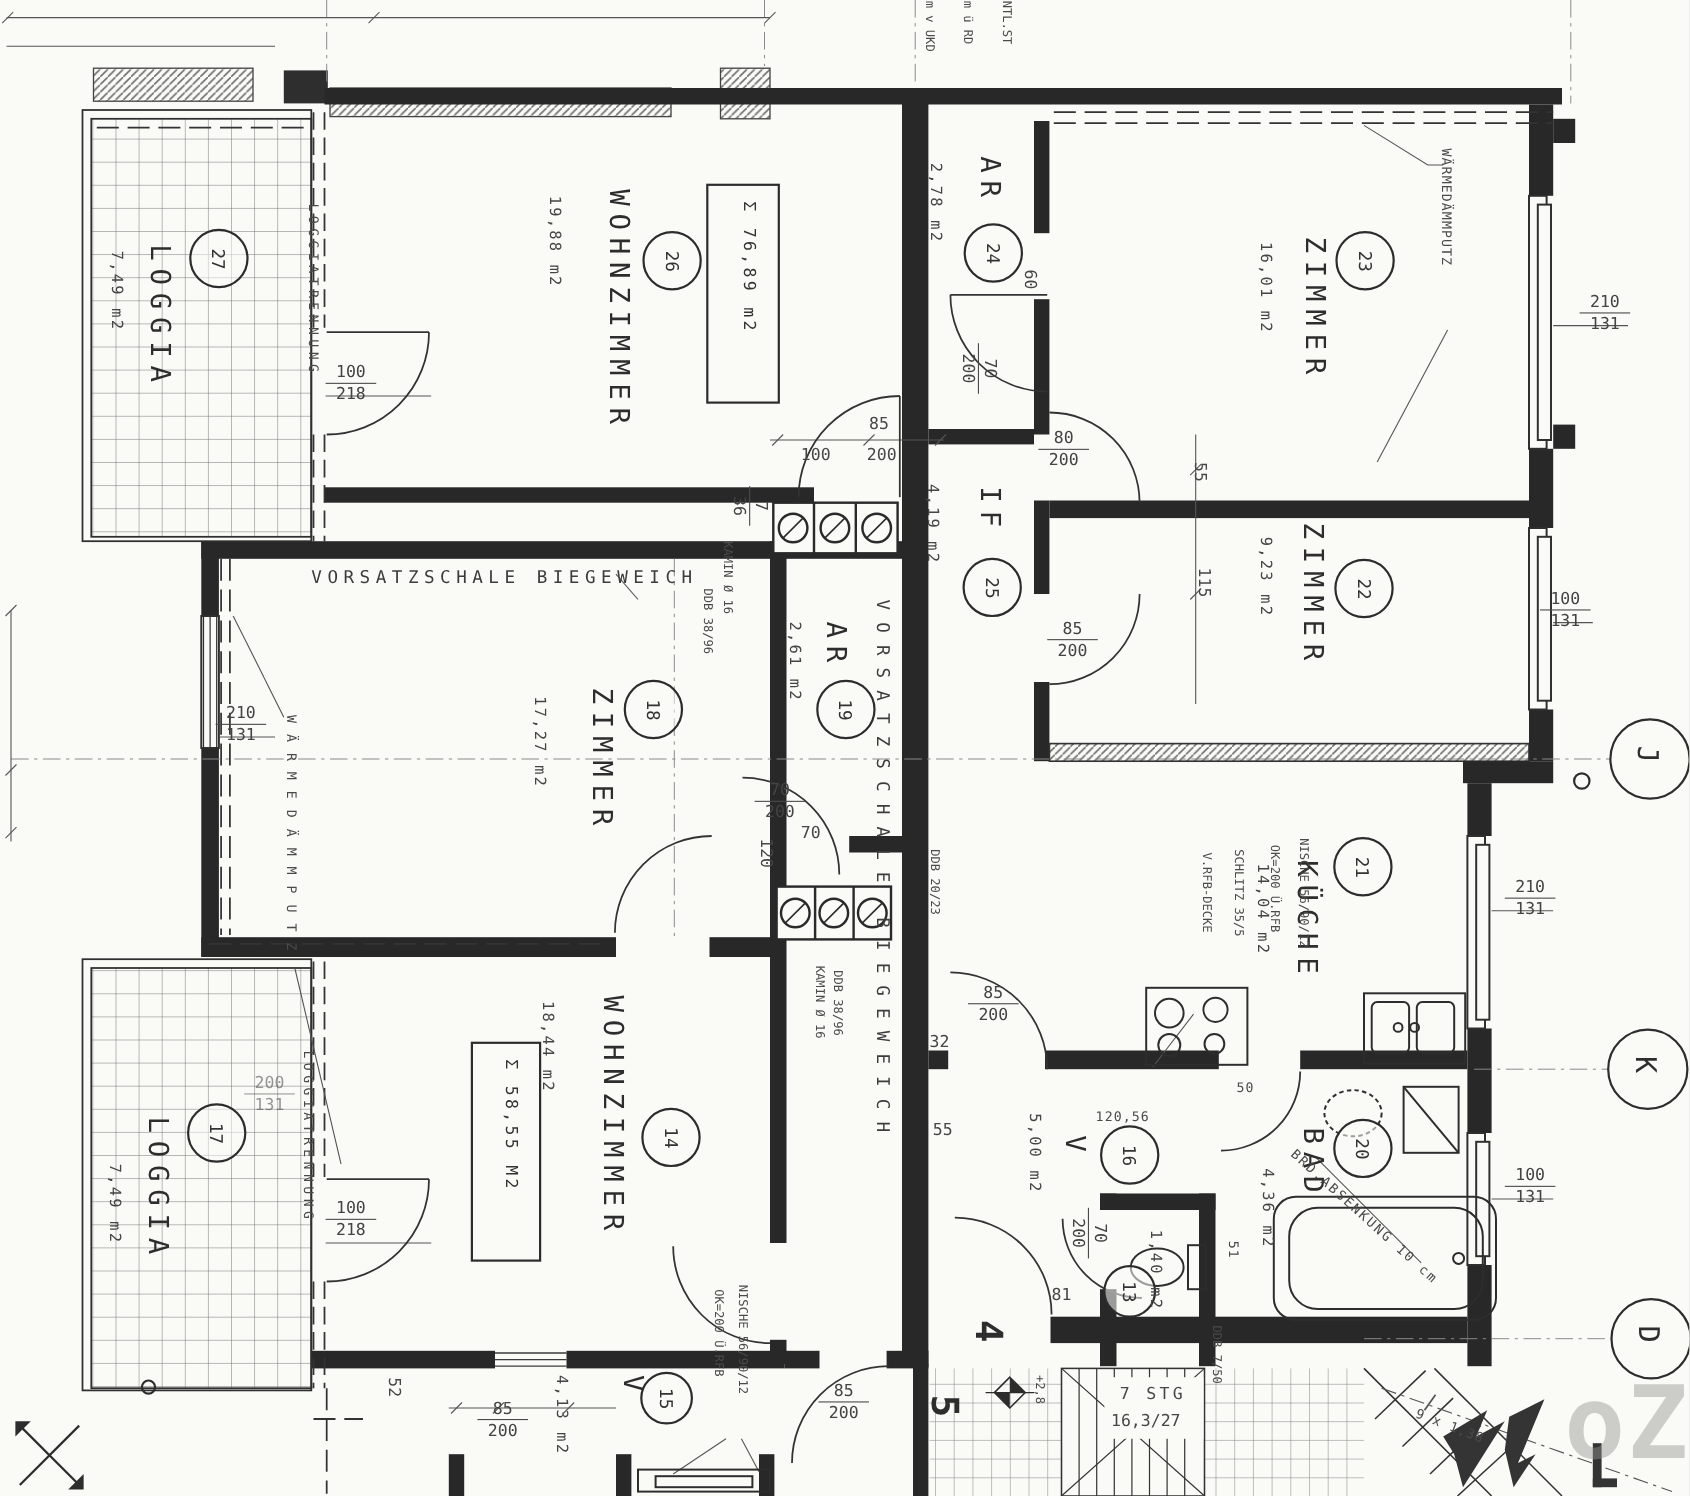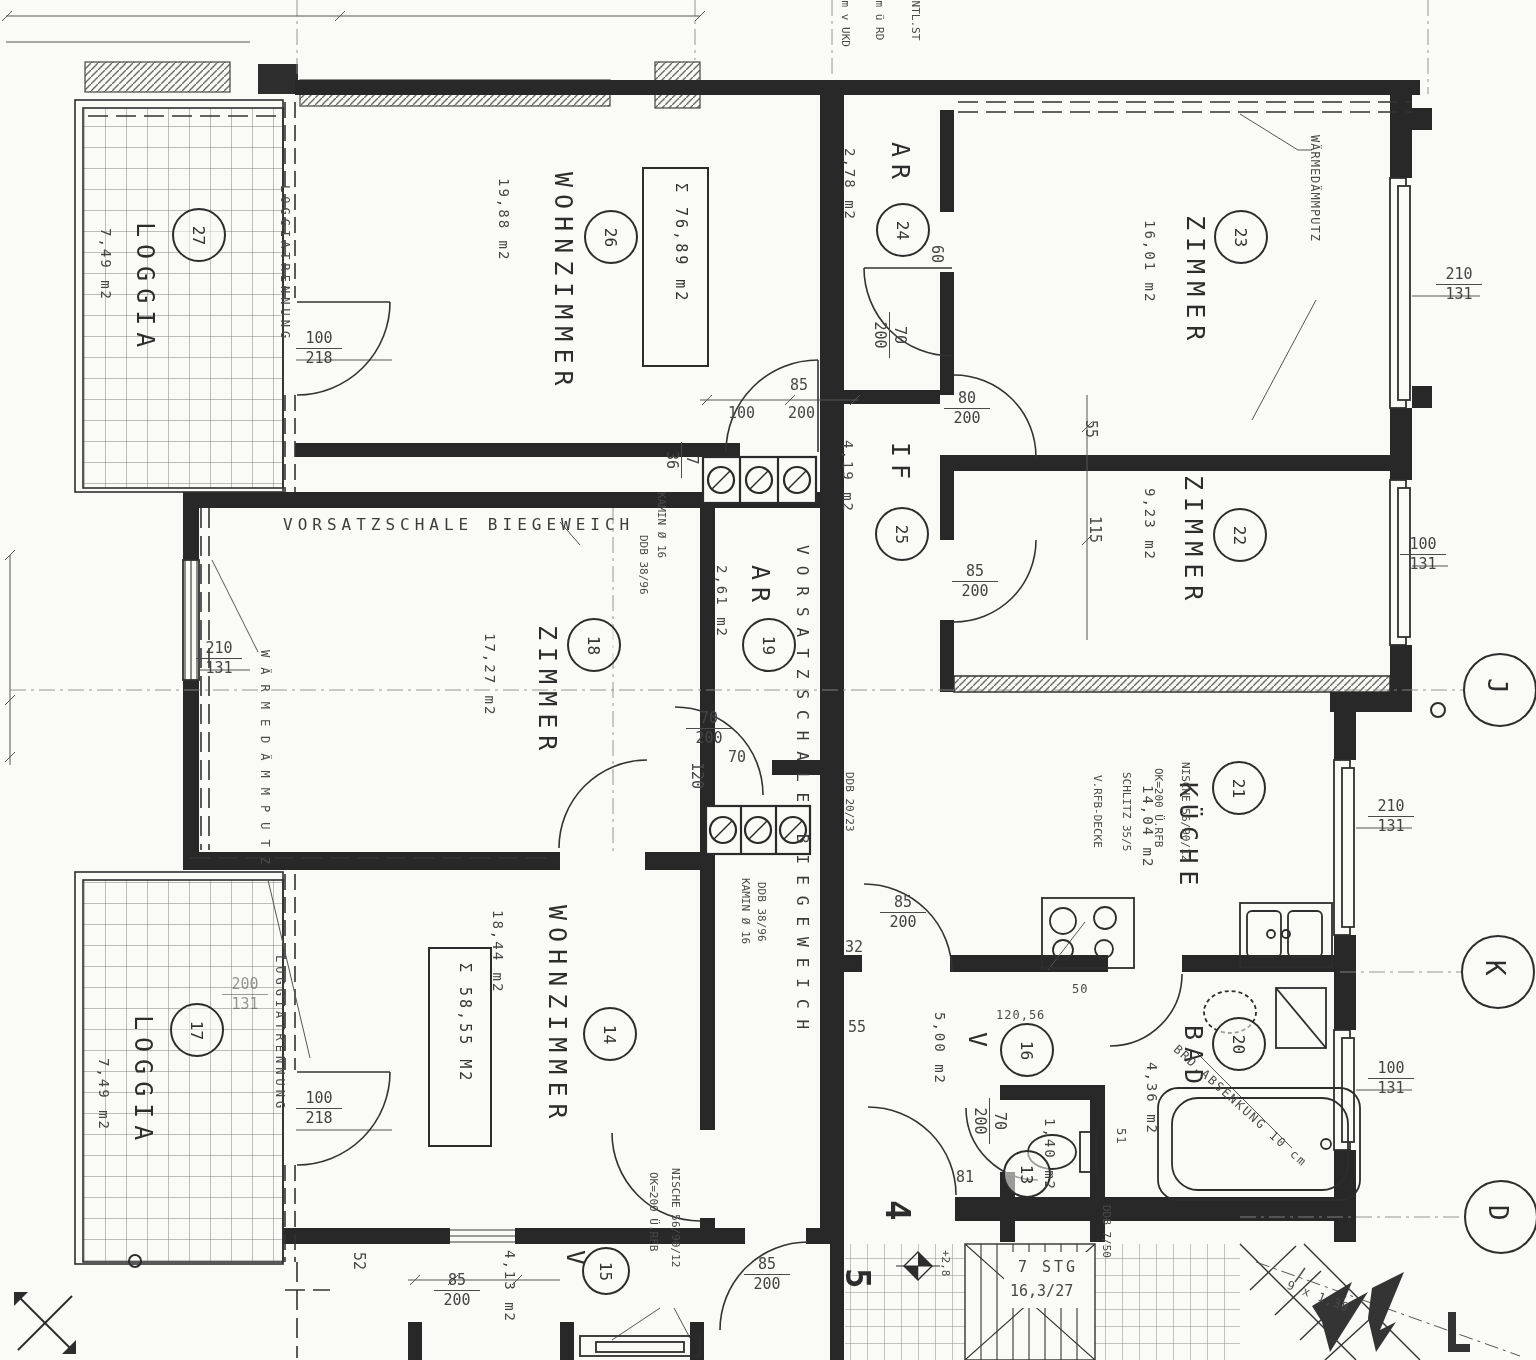--- a/index.html
+++ b/index.html
@@ -461,20 +461,21 @@
 <div class="lb sm r42" style="left:1180px;top:1042px;letter-spacing:2px;">BRD.ABSENKUNG 10 cm</div>
 <div class="lb xs r90" style="left:922px;top:-6px;">ENTL.ST</div>
 <div class="lb xs r90" style="left:886px;top:-6px;">cm ü RD</div>
 <div class="lb xs r90" style="left:852px;top:-6px;">cm v UKD</div>
 <div class="lb dm" style="left:1018px;top:1258px;letter-spacing:3px;">7 STG</div>
 <div class="lb dm" style="left:1010px;top:1282px;">16,3/27</div>
 <div class="lb sm r20" style="left:1290px;top:1278px;">9 x 1,38</div>
 <div class="lb xs r90" style="left:952px;top:1250px;">+2,8</div>
 <div class="lb big r90" style="left:878px;top:1268px;">5</div>
 <div class="lb big r90" style="left:918px;top:1200px;">4</div>
+<div class="lb wm" style="left:1422px;top:1240px;">oZ</div>
 
 <div class="lb gridletter r90" style="left:1512px;top:678px;">J</div>
 <div class="lb gridletter r90" style="left:1510px;top:960px;">K</div>
 <div class="lb gridletter r90" style="left:1513px;top:1205px;">D</div>
 
 <div class="lb dim" style="left:296px;top:330px;">
   <span class="t">100</span>
       <span class="b">218</span>
 </div>
 <div class="lb dm" style="left:790px;top:376px;">85</div>
@@ -553,16 +554,16 @@
 <div class="dimv" style="left:1008px;top:1098px;transform:rotate(90deg);transform-origin:0 0;">
   <div class="dim">
         <span class="t">70</span>
         <span class="b">200</span>
       </div>
 </div>
 <div class="lb dm" style="left:956px;top:1168px;">81</div>
 <div class="lb dm" style="left:848px;top:1018px;">55</div>
 <div class="lb dm" style="left:845px;top:938px;">32</div>
 <div class="lb sm" style="left:996px;top:996px;margin-top:12px;">120,56</div>
-<div class="lb sm" style="left:1072px;top:982px;">50</div>
+<div class="lb sm" style="left:1124px;top:982px;">50</div>
 <div class="lb sm r90" style="left:1128px;top:1128px;">51</div>
 
 </div>
 
 </body></html>

